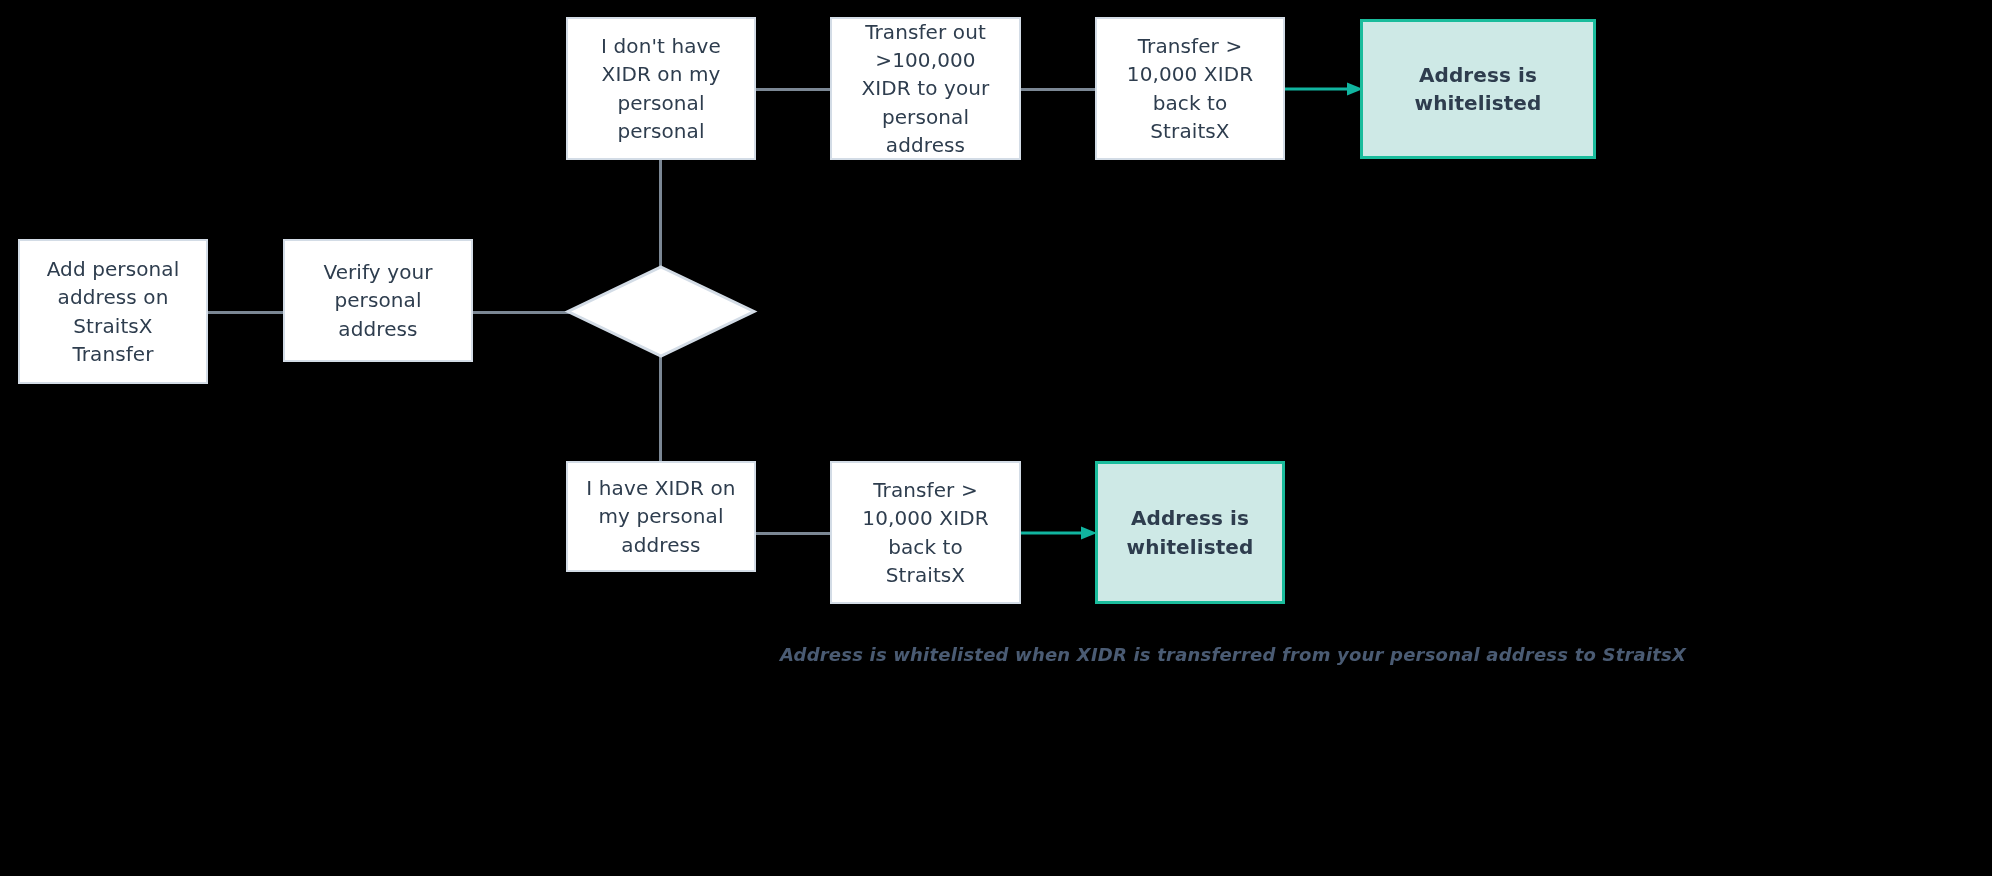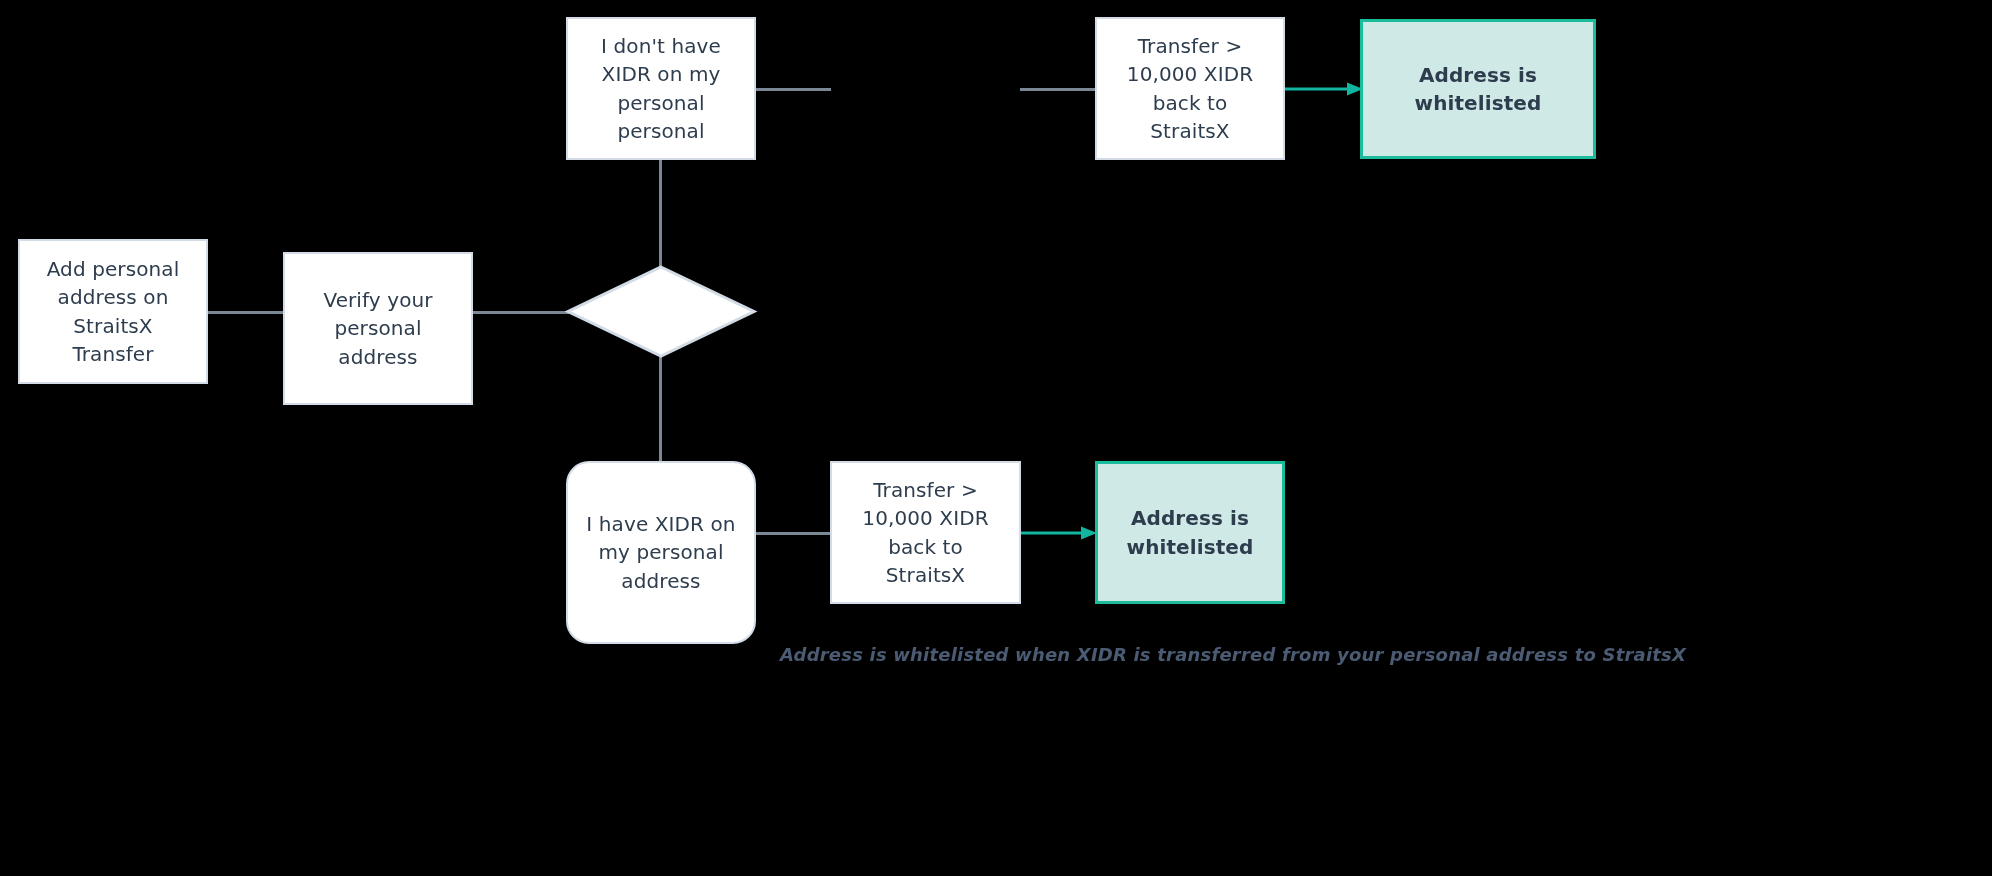--- a/index.html
+++ b/index.html
@@ -110,44 +110,47 @@
     <svg width="77" height="20" viewBox="0 0 77 20">
       <line x1="0" y1="10" x2="63" y2="10" stroke="#11b5a0" stroke-width="3"></line>
       <polygon points="61,3.5 77,10 61,16.5" fill="#11b5a0"></polygon>
     </svg>
   </div>
 
   <div class="node process" style="left:18px; top:239px; width:190px; height:145px;">
     <span class="node-label">Add personal address on StraitsX Transfer</span>
   </div>
 
-  <div class="node process" style="left:283px; top:252px; width:190px; height:153px;">
+  <div class="node process" style="left:283px; top:239px; width:190px; height:123px;">
     <span class="node-label">Verify your personal address</span>
   </div>
 
   <div class="decision" style="left:566px; top:265px; width:190px; height:93px;">
     <svg width="190" height="93" viewBox="0 0 190 93" aria-hidden="true">
       <polygon points="95,2 188,46.5 95,91 2,46.5" fill="#ffffff" stroke="#d3dce6" stroke-width="3" stroke-linejoin="miter"></polygon>
     </svg>
   </div>
 
   <div class="node process" style="left:566px; top:17px; width:190px; height:143px;">
     <span class="node-label">I don't have XIDR on my personal personal</span>
   </div>
 
+  <div class="node process" style="left:830px; top:17px; width:191px; height:143px;">
+    <span class="node-label">Transfer out &gt;100,000 XIDR to your personal address</span>
+  </div>
 
   <div class="node process" style="left:1095px; top:17px; width:190px; height:143px;">
     <span class="node-label">Transfer &gt; 10,000 XIDR back to StraitsX</span>
   </div>
 
   <div class="node terminal" style="left:1360px; top:19px; width:236px; height:140px;">
     <span class="node-label">Address is whitelisted</span>
   </div>
 
-  <div class="node process" style="left:566px; top:461px; width:190px; height:183px;border-radius:23px;">
+  <div class="node process" style="left:566px; top:461px; width:190px; height:111px;">
     <span class="node-label">I have XIDR on my personal address</span>
   </div>
 
   <div class="node process" style="left:830px; top:461px; width:191px; height:143px;">
     <span class="node-label">Transfer &gt; 10,000 XIDR back to StraitsX</span>
   </div>
 
   <div class="node terminal" style="left:1095px; top:461px; width:190px; height:143px;">
     <span class="node-label">Address is whitelisted</span>
   </div>

